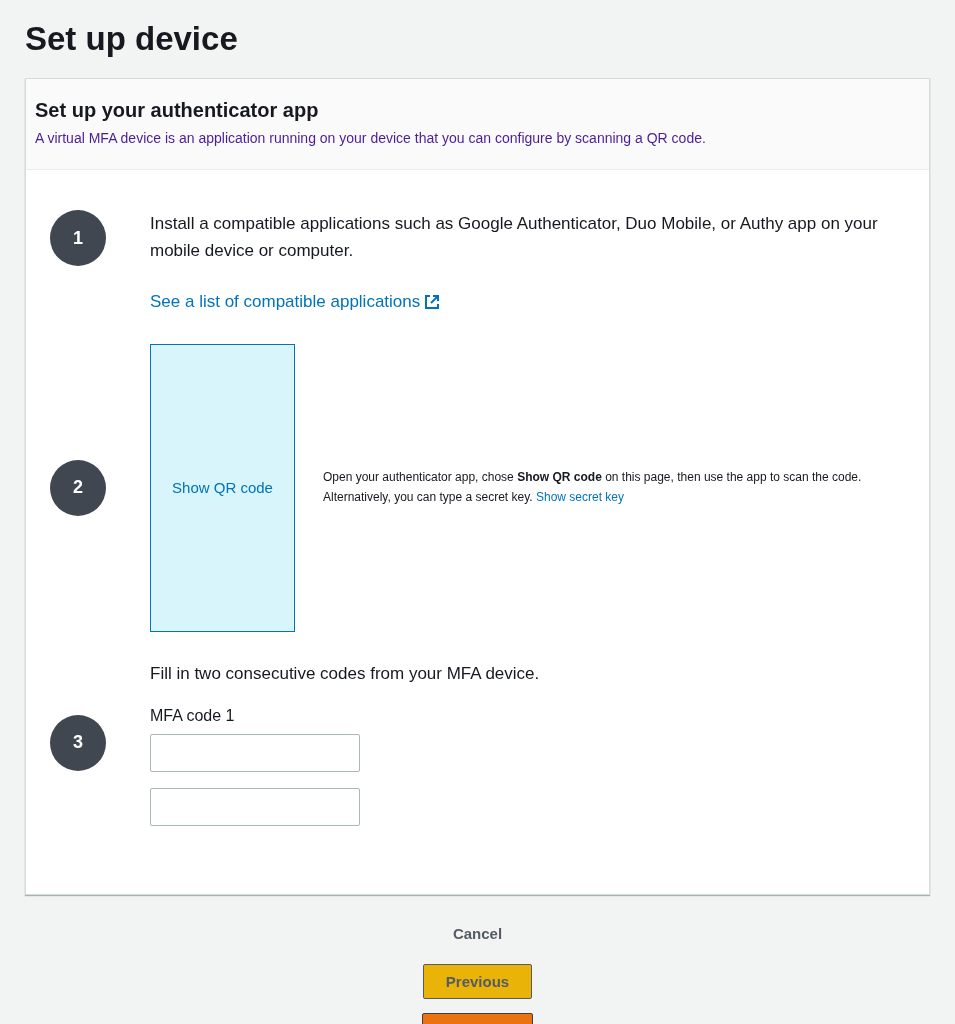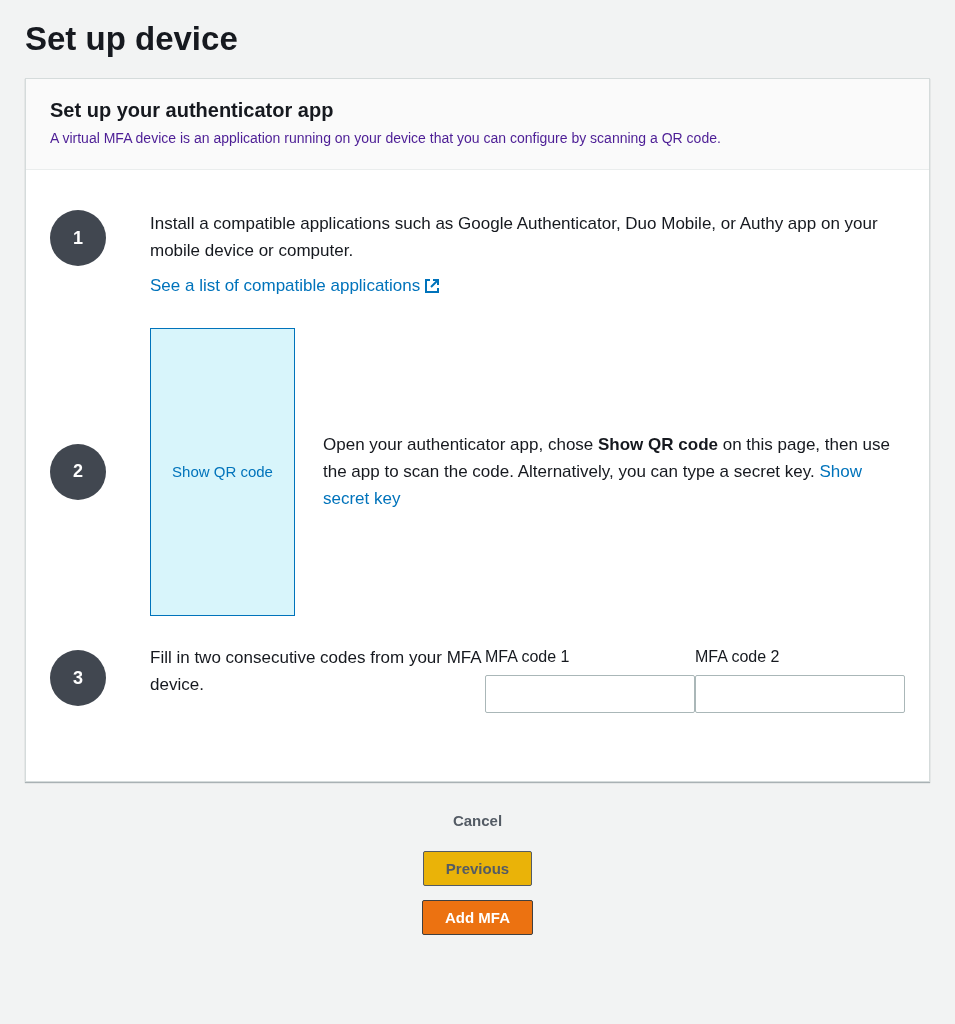--- a/index.html
+++ b/index.html
@@ -21,21 +21,21 @@
       font-weight: 700;
       color: #16191f;
       margin-bottom: 20px;
     }
     .card {
       background: #ffffff;
       border: 1px solid #d5dbdb;
       box-shadow: 0 1px 1px 0 rgba(0,28,36,0.3);
     }
     .card-header {
-      padding: 20px 24px;
+      padding: 20px 9px;
       background: #fafafa;
       border-bottom: 1px solid #eaeded;
     }
     .card-title {
       font-size: 20px;
       font-weight: 700;
       color: #16191f;
       margin-bottom: 6px;
     }
     .card-subtitle {
@@ -79,21 +79,21 @@
     }
     .link {
       color: #0073bb;
       text-decoration: none;
       cursor: pointer;
     }
     .link-row {
       display: inline-flex;
       align-items: center;
       gap: 4px;
-      margin-top: 8px;
+      margin-top: 24px;
     }
     .external-icon {
       width: 16px;
       height: 16px;
       color: #0073bb;
     }
     .qr-wrap {
       display: flex;
       align-items: center;
       gap: 28px;
@@ -107,28 +107,28 @@
       align-items: center;
       justify-content: center;
       color: #0073bb;
       font-size: 15px;
       cursor: pointer;
       text-align: center;
       flex-shrink: 0;
     }
     .qr-text {
       flex: 1;
-      font-size: 17px;
+      font-size: 12px;
       line-height: 1.6;
     }
     .bold {
       font-weight: 700;
     }
     .form-group {
-      margin-top: 0;
+      margin-top: 16px;
     }
     .form-label {
       display: block;
       font-size: 16px;
       color: #16191f;
       margin-bottom: 6px;
     }
     .form-input {
       width: 210px;
       height: 38px;
@@ -164,21 +164,21 @@
       background: #eab308;
       color: #545b64;
     }
     .btn-primary {
       background: #ec7211;
       color: #ffffff;
       border: 1px solid #404040;
     }
     .step3-inner {
       display: flex;
-      flex-direction: row;
+      flex-direction: column;
     }
   </style>
 </head>
 <body>
 
 <div class="container">
   <h1 class="page-title">Set up device</h1>
 
   <div class="card">
     <div class="card-header">
@@ -215,21 +215,20 @@
 
       <div class="step step-3">
         <div class="step-circle">3</div>
         <div class="step-content step3-inner">
           <div>Fill in two consecutive codes from your MFA device.</div>
           <div class="form-group">
             <label class="form-label">MFA code 1</label>
             <input type="text" class="form-input" value="" style="">
           </div>
           <div class="form-group">
-            <label class="form-label">MFA code 2</label>
             <input type="text" class="form-input" value="" style="">
           </div>
         </div>
       </div>
 
     </div>
   </div>
 
   <div class="button-row">
     <button class="btn btn-link">Cancel</button>

